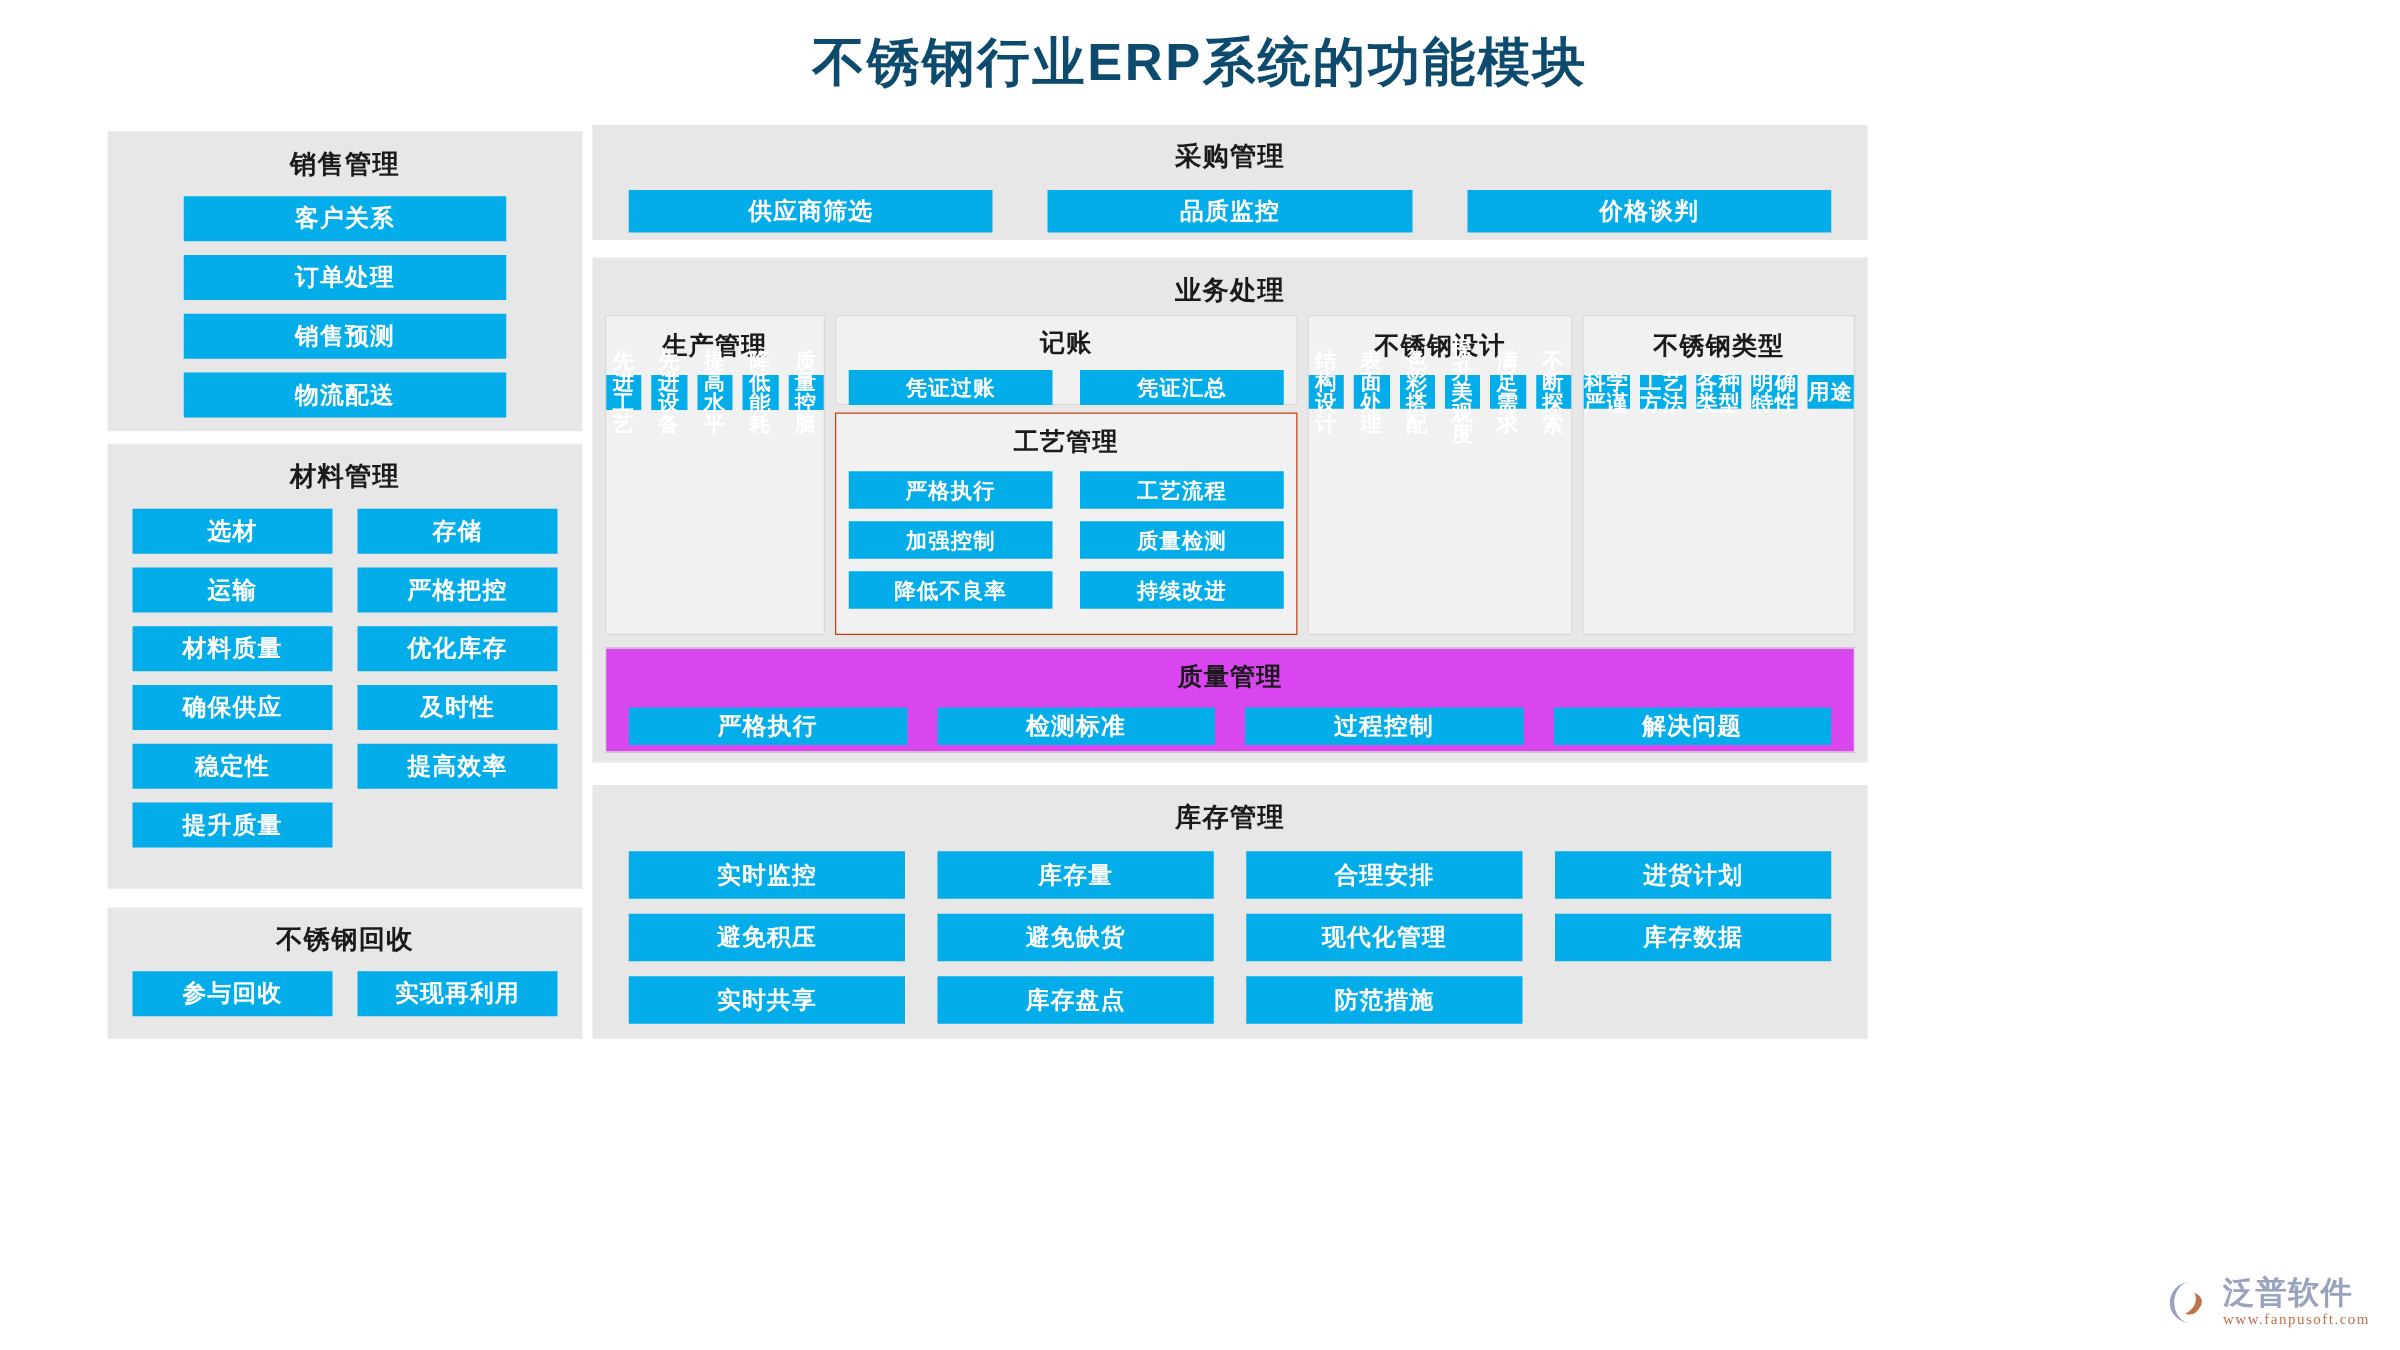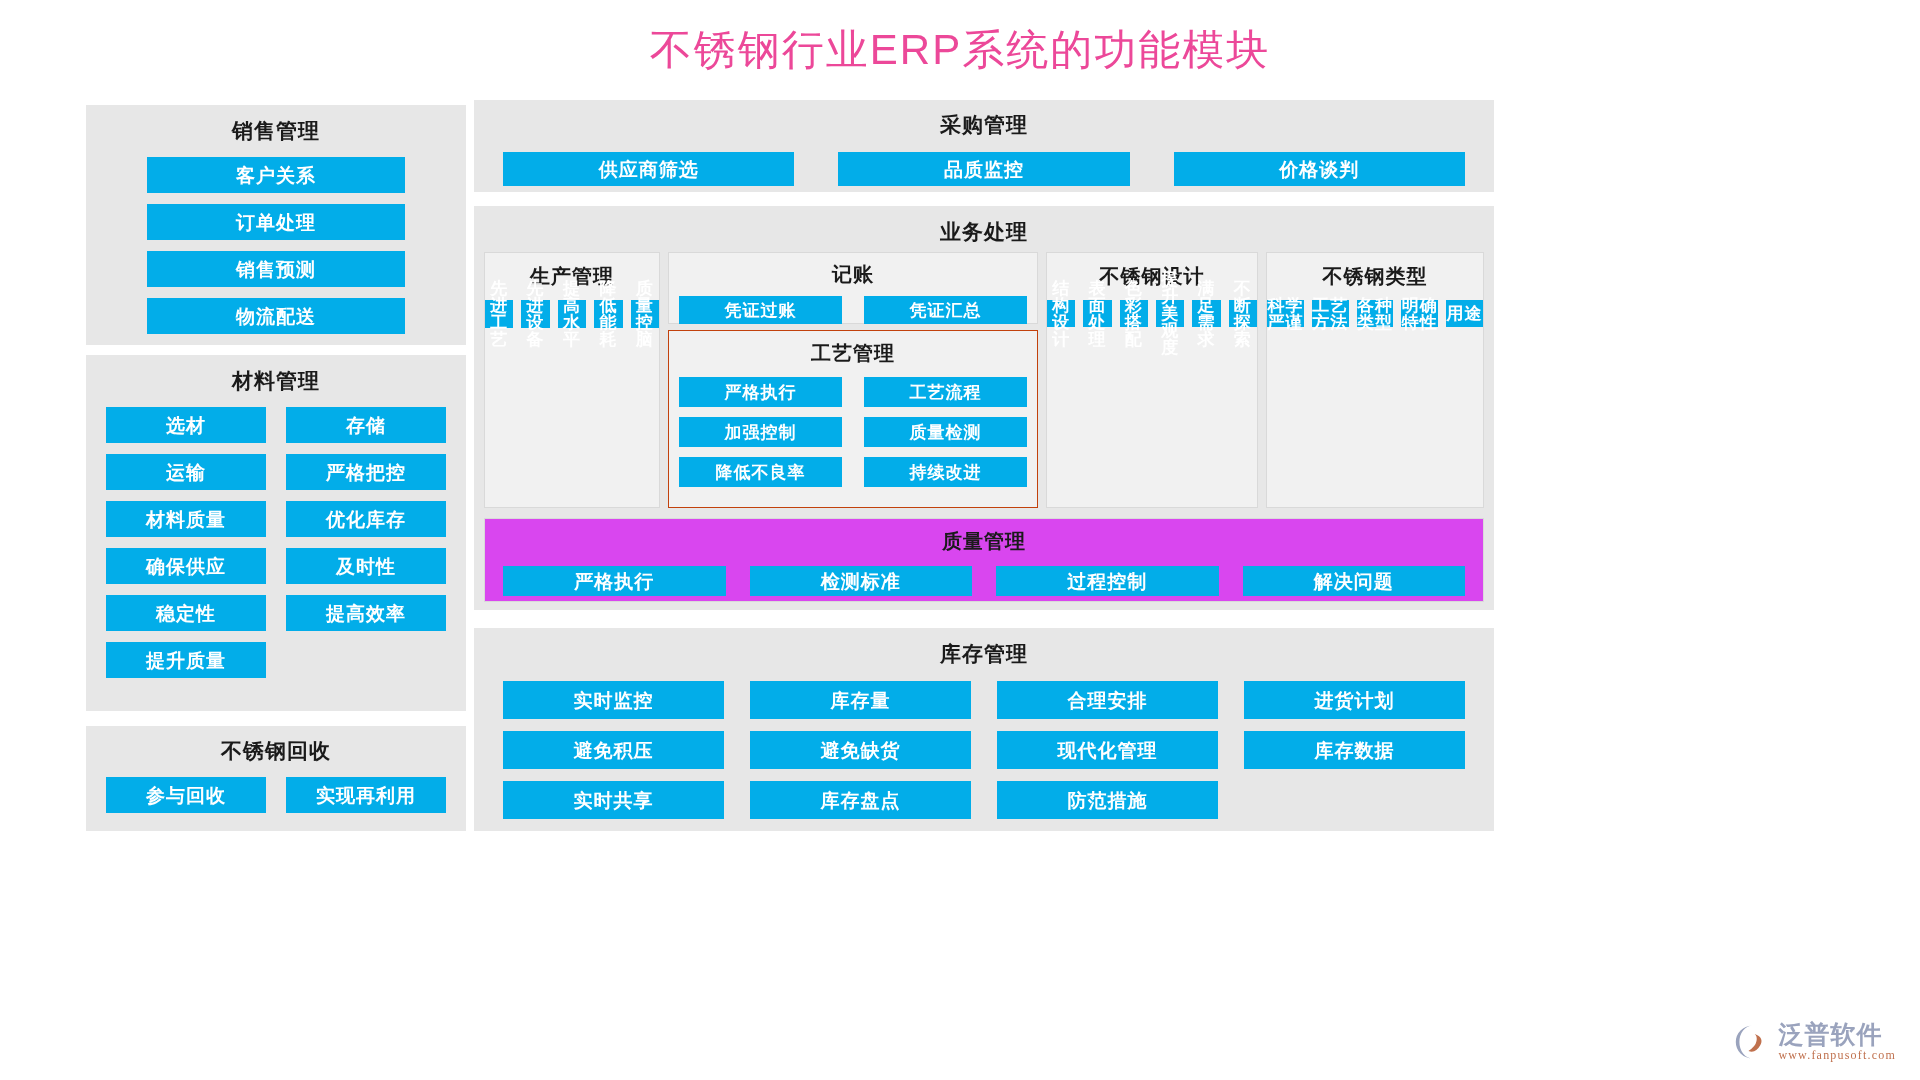--- a/index.html
+++ b/index.html
@@ -11,23 +11,23 @@
     overflow: hidden;
   }
   .page { position: relative; width: 1920px; height: 1080px; background: #fff; }
 
   
   .page-title {
     position: absolute;
     top: 22px; left: 0; width: 1920px;
     text-align: center;
     font-size: 42px;
-    font-weight: 400;
+    font-weight: 700;
     letter-spacing: 2px;
-    color: #ec4899;
+    color: #0c4a6e;
   }
 
   
   .panel {
     position: absolute;
     background: #e7e7e7;
   }
   .panel-title {
     text-align: center;
     font-size: 21px;

